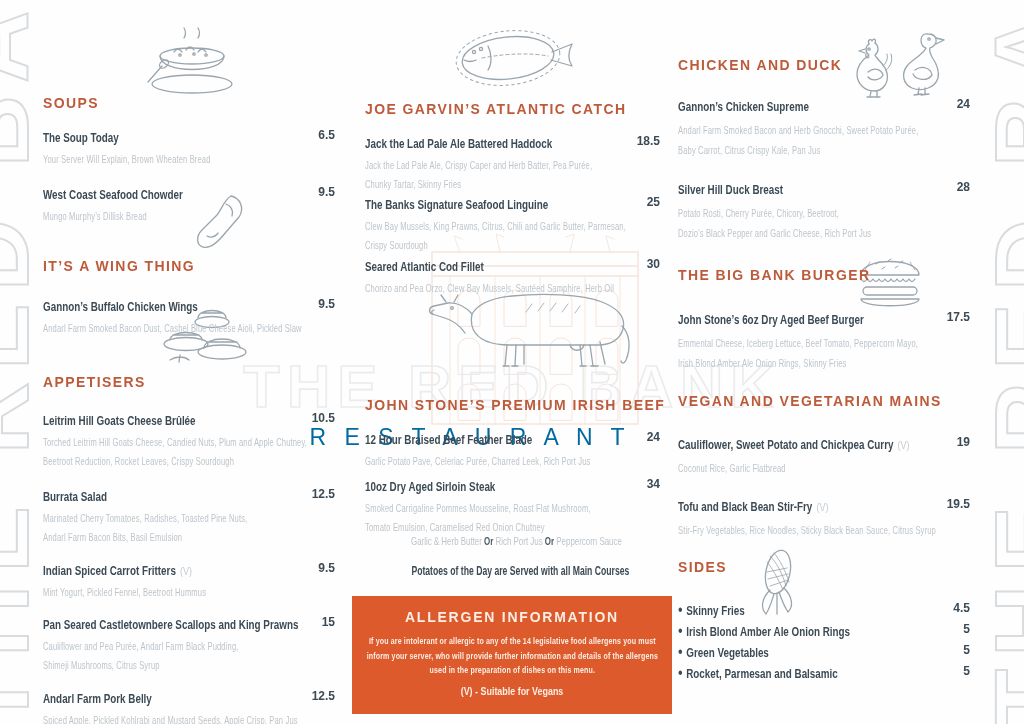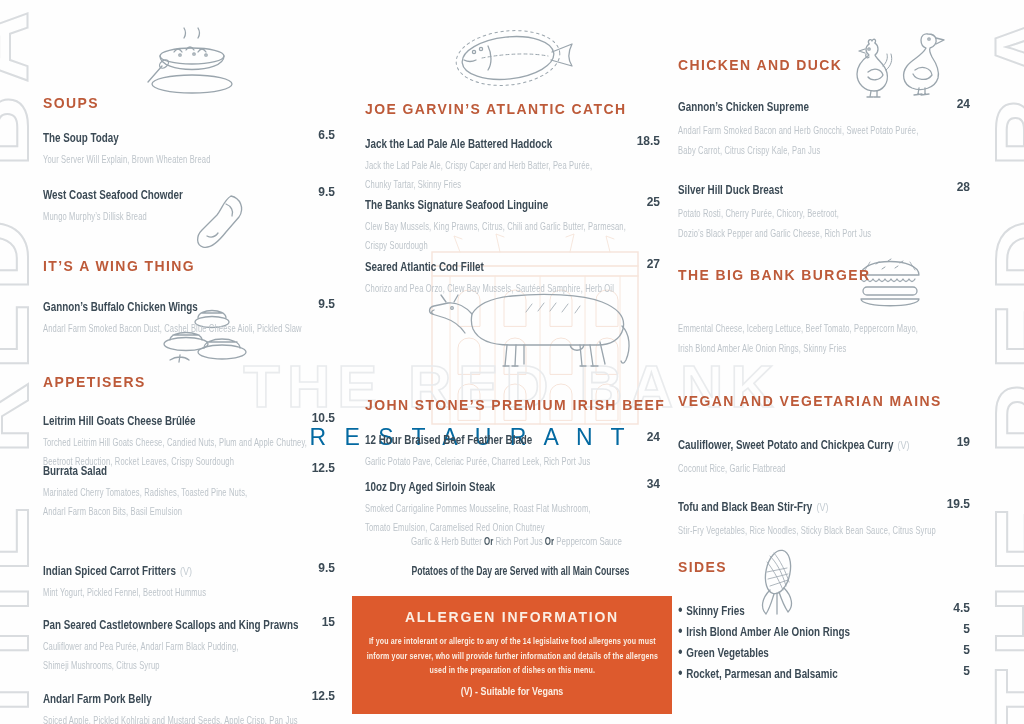--- a/index.html
+++ b/index.html
@@ -224,21 +224,21 @@
   </div>
 
   <div class="sh" style="top:329px">APPETISERS</div>
 
   <div class="it" style="top:367px">
     <div class="row"><span class="nmw"><span class="nm">Leitrim Hill Goats Cheese Brûlée</span></span><span class="pr">10.5</span></div>
     <div class="ds">Torched Leitrim Hill Goats Cheese, Candied Nuts, Plum and Apple Chutney,
 Beetroot Reduction, Rocket Leaves, Crispy Sourdough</div>
   </div>
 
-  <div class="it" style="top:417px">
+  <div class="it" style="top:443px">
     <div class="row"><span class="nmw"><span class="nm">Burrata Salad</span></span><span class="pr">12.5</span></div>
     <div class="ds">Marinated Cherry Tomatoes, Radishes, Toasted Pine Nuts,
 Andarl Farm Bacon Bits, Basil Emulsion</div>
   </div>
 
   <div class="it" style="top:517px">
     <div class="row"><span class="nmw"><span class="nm">Indian Spiced Carrot Fritters</span><span class="tag">(V)</span></span><span class="pr">9.5</span></div>
     <div class="ds">Mint Yogurt, Pickled Fennel, Beetroot Hummus</div>
   </div>
 
@@ -263,21 +263,21 @@
 Chunky Tartar, Skinny Fries</div>
   </div>
 
   <div class="it" style="top:195px">
     <div class="row"><span class="nmw"><span class="nm">The Banks Signature Seafood Linguine</span></span><span class="pr">25</span></div>
     <div class="ds">Clew Bay Mussels, King Prawns, Citrus, Chili and Garlic Butter, Parmesan,
 Crispy Sourdough</div>
   </div>
 
   <div class="it" style="top:257px">
-    <div class="row"><span class="nmw"><span class="nm">Seared Atlantic Cod Fillet</span></span><span class="pr">27</span></div>
+    <div class="row"><span class="nmw"><span class="nm">Seared Atlantic Cod Fillet</span></span><span class="pr">30</span></div>
     <div class="ds">Chorizo and Pea Orzo, Clew Bay Mussels, Sautéed Samphire, Herb Oil</div>
   </div>
 
   <div class="sh" style="top:396px">JOHN STONE’S PREMIUM IRISH BEEF</div>
 
   <div class="it" style="top:430px">
     <div class="row"><span class="nmw"><span class="nm">12 Hour Braised Beef Feather Blade</span></span><span class="pr">24</span></div>
     <div class="ds">Garlic Potato Pave, Celeriac Purée, Charred Leek, Rich Port Jus</div>
   </div>
 
@@ -307,20 +307,21 @@
 
   <div class="it" style="top:180px">
     <div class="row"><span class="nmw"><span class="nm">Silver Hill Duck Breast</span></span><span class="pr">28</span></div>
     <div class="ds">Potato Rosti, Cherry Purée, Chicory, Beetroot,
 Dozio’s Black Pepper and Garlic Cheese, Rich Port Jus</div>
   </div>
 
   <div class="sh" style="top:266px">THE BIG BANK BURGER</div>
 
   <div class="it" style="top:310px">
+    <div class="row"><span class="nmw"><span class="nm">John Stone’s 6oz Dry Aged Beef Burger</span></span><span class="pr">17.5</span></div>
     <div class="ds">Emmental Cheese, Iceberg Lettuce, Beef Tomato, Peppercorn Mayo,
 Irish Blond Amber Ale Onion Rings, Skinny Fries</div>
   </div>
 
   <div class="sh" style="top:392px">VEGAN AND VEGETARIAN MAINS</div>
 
   <div class="it" style="top:435px">
     <div class="row"><span class="nmw"><span class="nm">Cauliflower, Sweet Potato and Chickpea Curry</span><span class="tag">(V)</span></span><span class="pr">19</span></div>
     <div class="ds">Coconut Rice, Garlic Flatbread</div>
   </div>

